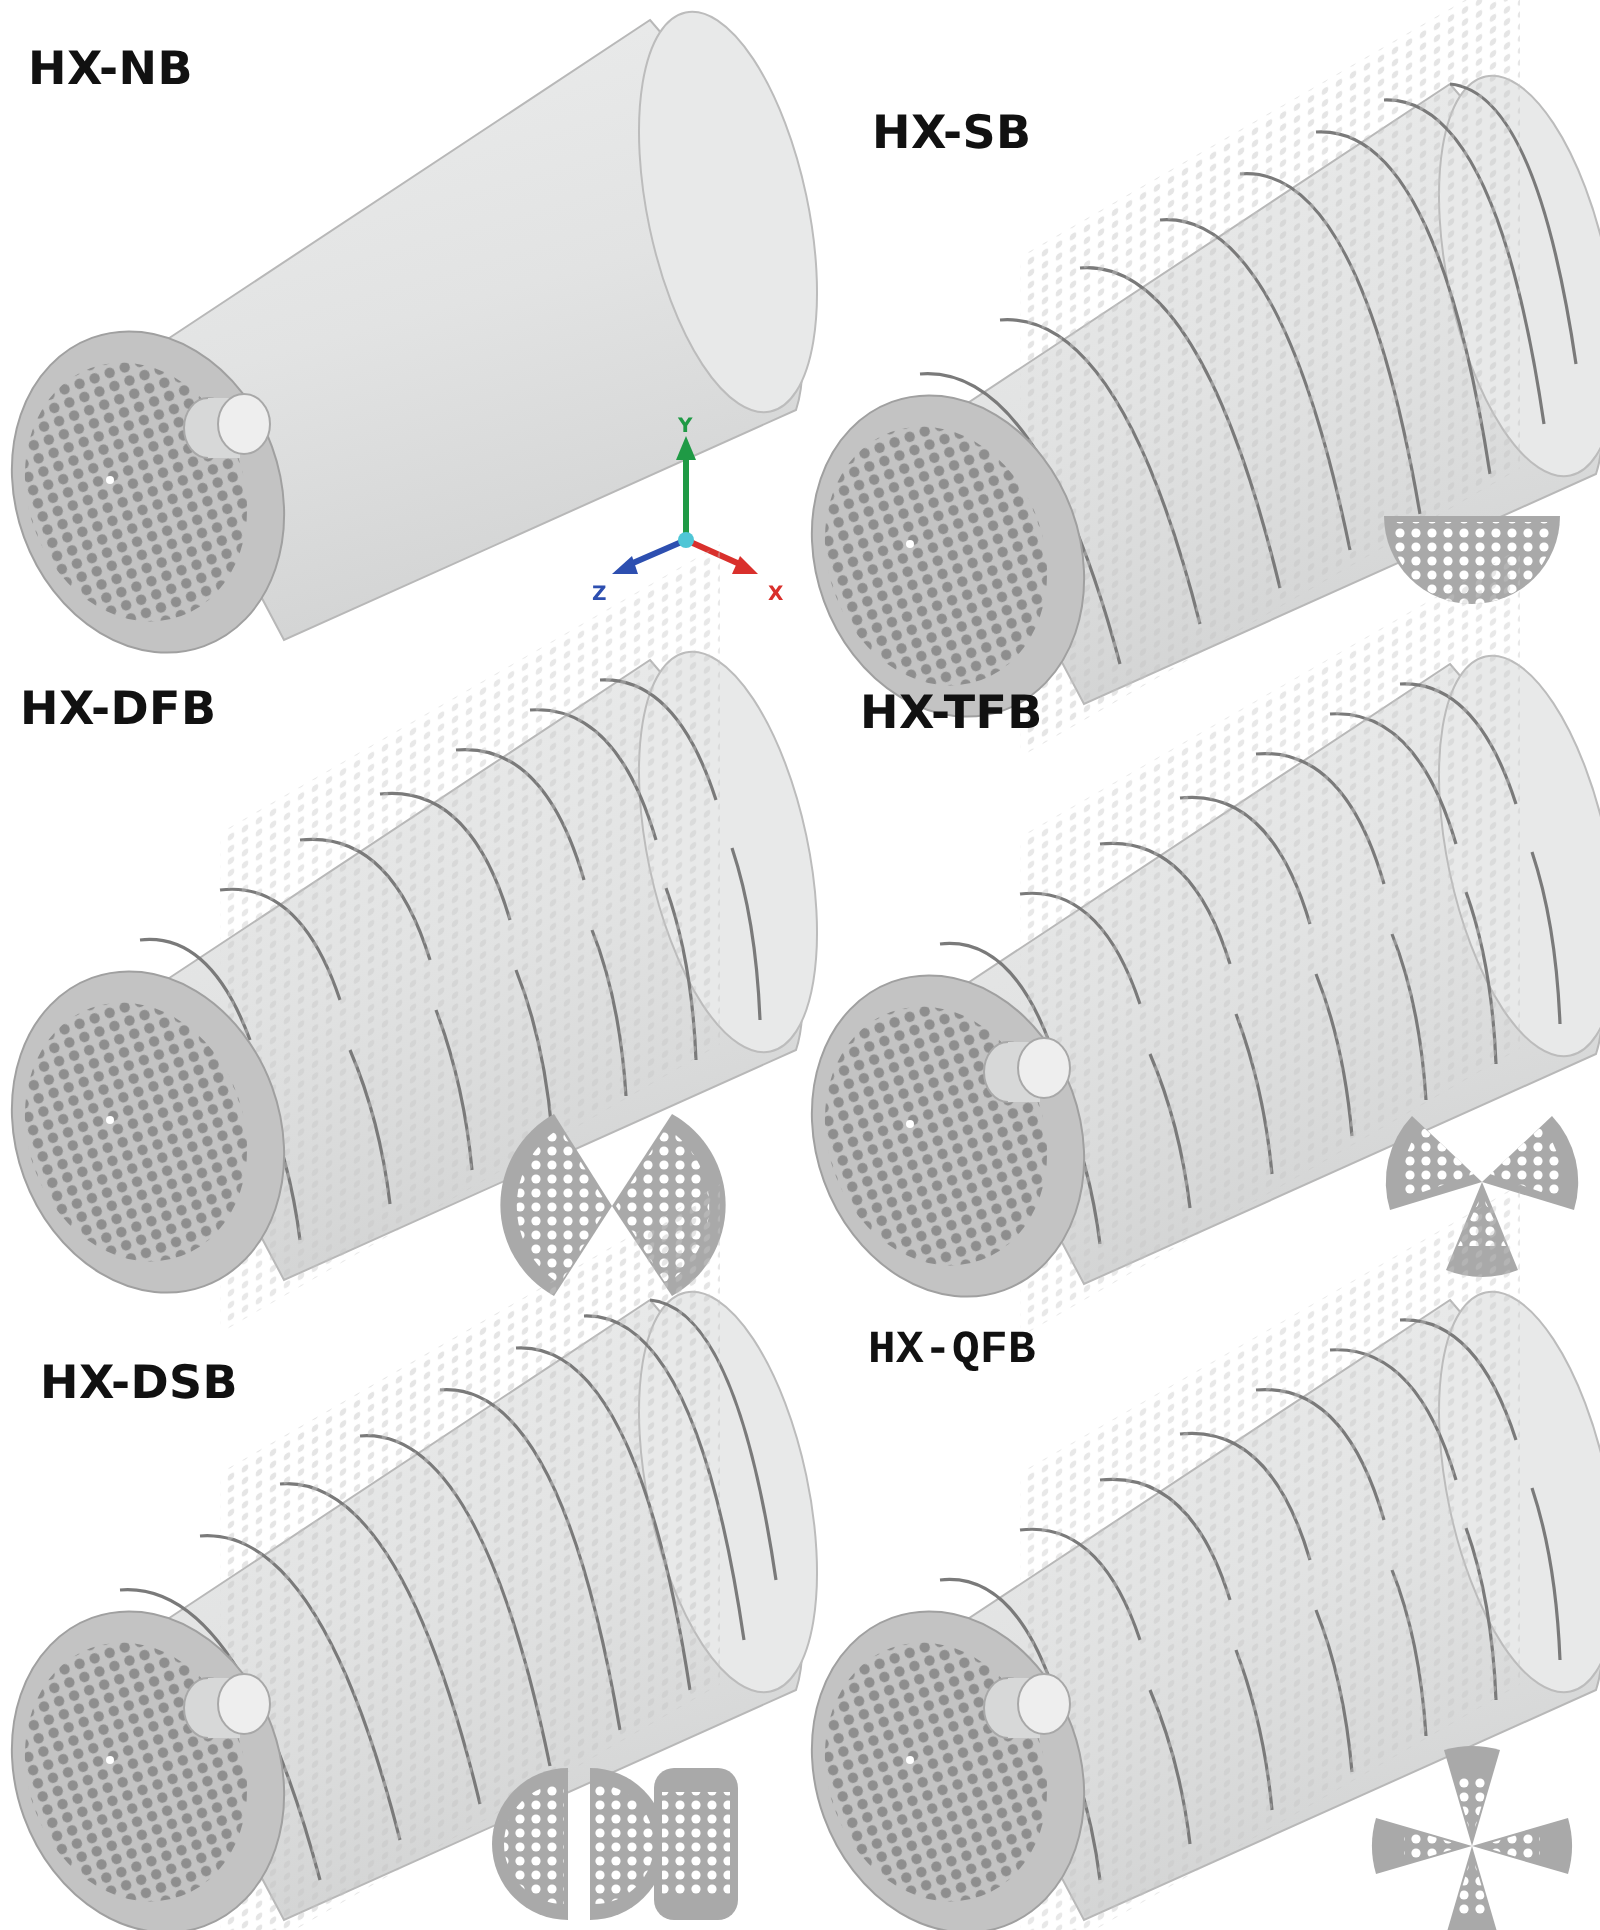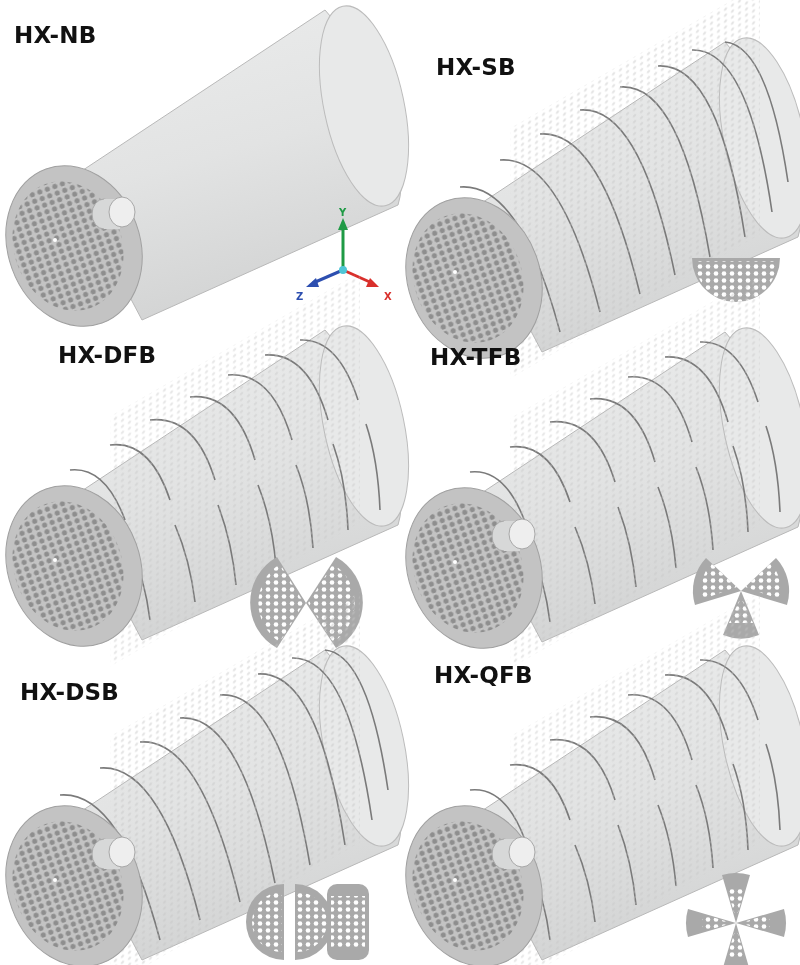--- a/index.html
+++ b/index.html
@@ -45,21 +45,21 @@
   </svg>
   <svg width="400" height="320">
     <path d="M 292,226 L 380,226 A 44,44 0 0 1 292,226 Z" fill="#a9a9a9"></path>
     <g fill="#ffffff">
       <use href="#holes-semicircle"></use>
     </g>
   </svg>
 </div>
 
 <div class="panel" style="left:0;top:320px;">
-  <div class="label" style="left:10px;top:22px;margin-left:48px;">HX-DFB</div>
+  <div class="label" style="left:10px;top:22px;">HX-DFB</div>
   <svg width="400" height="320">
     <use href="#cyl"></use>
     <use href="#baffles-fan"></use>
     <use href="#tubesheet"></use>
   </svg>
   <svg width="400" height="320">
     <path d="M 277,237 L 306,283 L 277,328 A 52,52 0 0 1 277,237 Z" fill="#a9a9a9"></path>
     <path d="M 336,237 L 306,283 L 336,328 A 52,52 0 0 0 336,237 Z" fill="#a9a9a9"></path>
     <g fill="#ffffff">
         <use href="#holes-bowtie"></use>
@@ -99,21 +99,21 @@
     <path d="M 284,244 L 284,320 A 38,38 0 0 1 284,244 Z" fill="#a9a9a9"></path>
     <path d="M 295,244 L 295,320 A 38,38 0 0 0 295,244 Z" fill="#a9a9a9"></path>
     <rect x="327" y="244" width="42" height="76" rx="10" fill="#a9a9a9"></rect>
     <g fill="#ffffff">
         <use href="#holes-dsb"></use>
       </g>
   </svg>
 </div>
 
 <div class="panel" style="left:400px;top:640px;height:325px;">
-  <div class="label" style="left:34px;top:22px;">HX-QFB</div>
+  <div class="label" style="left:34px;top:22px;font-family:Liberation Mono, monospace;">HX-QFB</div>
   <svg width="400" height="325">
     <use href="#cyl"></use>
     <use href="#baffles-fan"></use>
     <use href="#tubesheet"></use>
     <use href="#nozzle"></use>
   </svg>
   <svg width="400" height="325">
     <g transform="translate(336,283)" fill="#a9a9a9">
       <path d="M 0,0 L -14,-48 A 50,50 0 0 1 14,-48 Z"></path>
       <path d="M 0,0 L -14,48 A 50,50 0 0 0 14,48 Z"></path>

